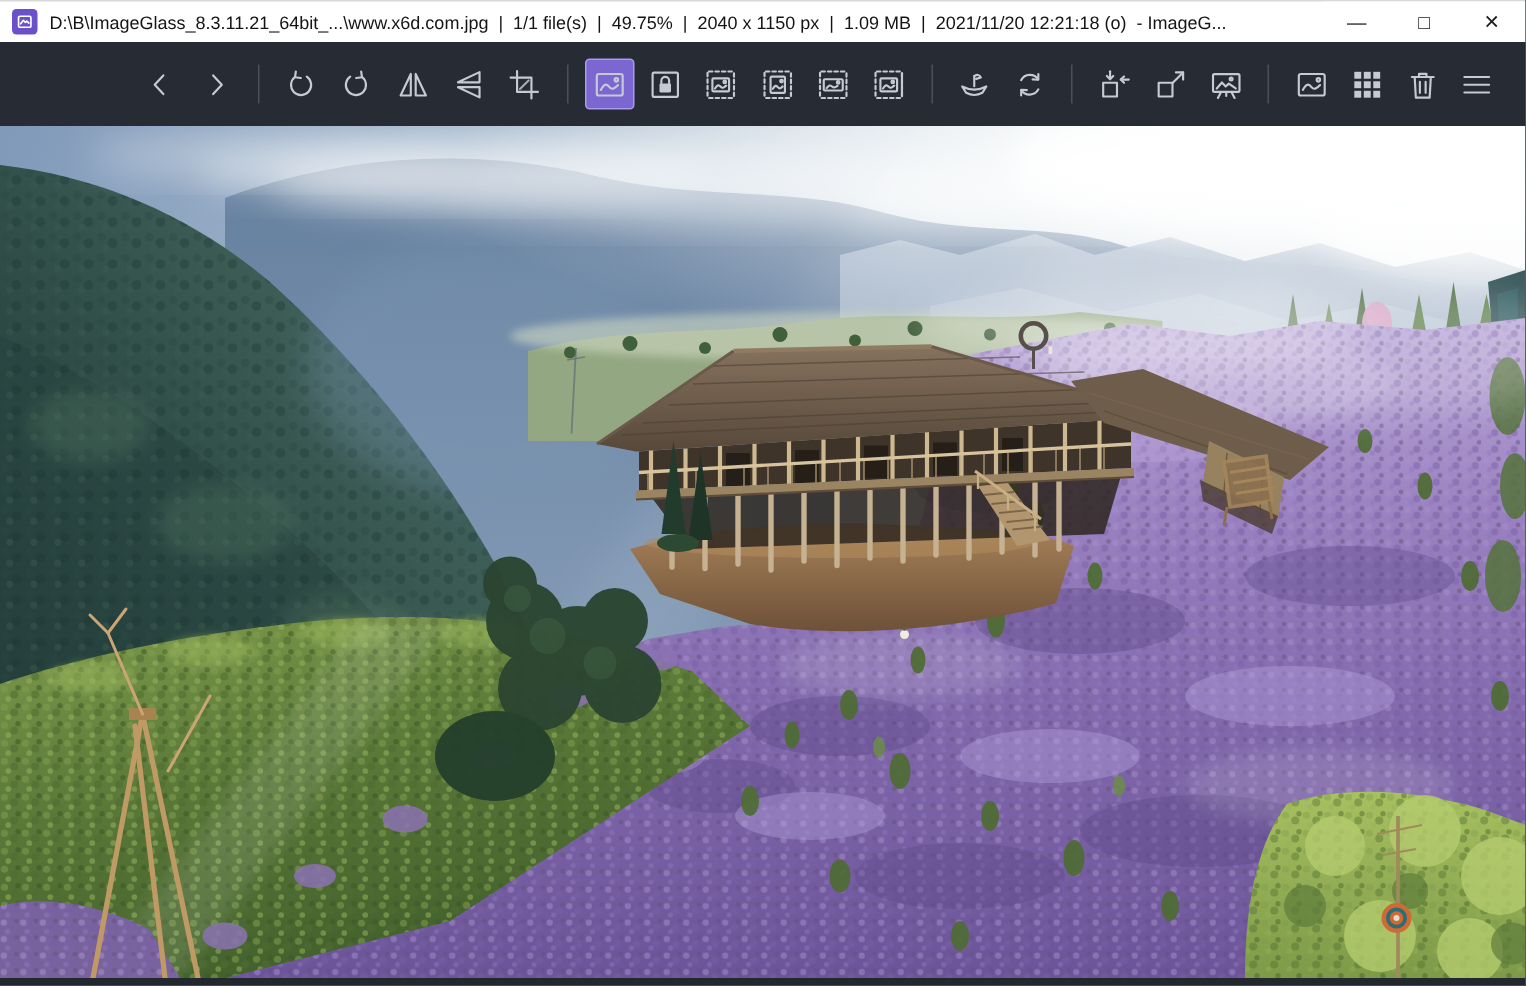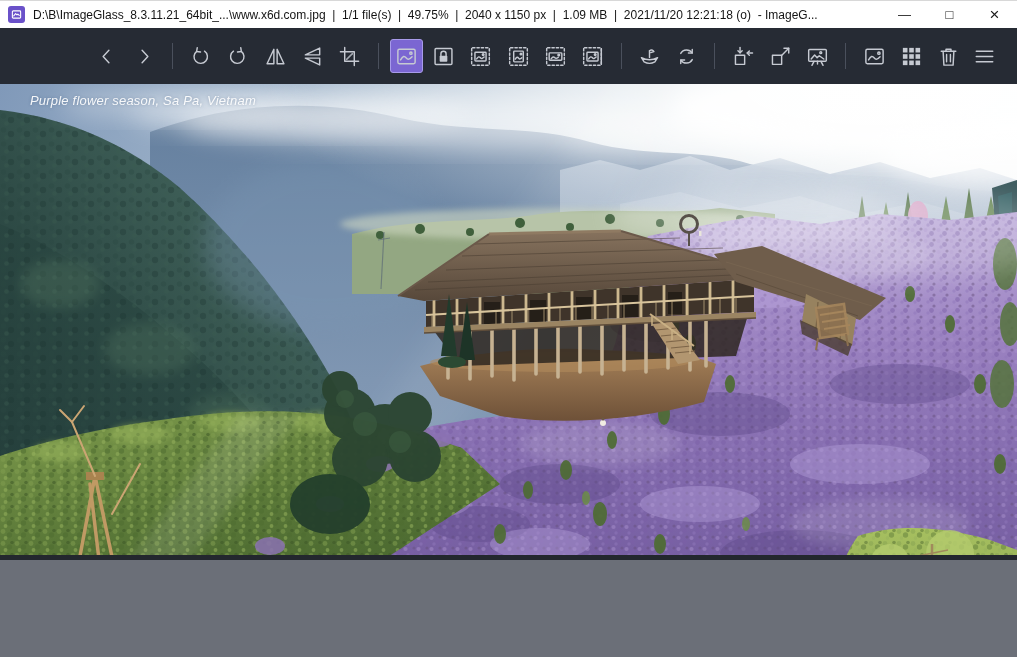--- a/index.html
+++ b/index.html
@@ -1,16 +1,16 @@
 <!DOCTYPE html>
 <html><head>
 <meta charset="utf-8">
 <style>
   html,body{margin:0;padding:0;background:#6b6f78;}
-  .window{position:relative;width:1017px;height:560px;overflow:hidden;
+  .window{position:relative;width:1017px;height:657px;overflow:hidden;
           font-family:"Liberation Sans",sans-serif;background:#262b34;}
   
   .titlebar{position:absolute;top:0;left:0;width:100%;height:28px;background:#ffffff;
             display:flex;align-items:center;box-sizing:border-box;border-top:1px solid #d8d8d8;}
   .app-icon{width:17px;height:17px;margin-left:8px;border-radius:3px;background:#6a51c9;
             display:flex;align-items:center;justify-content:center;flex:0 0 auto;}
   .title-text{margin-left:8px;font-size:12px;color:#141414;white-space:pre;overflow:hidden;
               text-overflow:clip;flex:1 1 auto;}
   .win-controls{display:flex;height:100%;flex:0 0 auto;}
   .win-btn{width:45px;height:100%;display:flex;align-items:center;justify-content:center;
@@ -641,17 +641,16 @@
           <path d="M90,400 L110,568"></path>
       </g>
       <rect x="86" y="388" width="18" height="8" fill="#a9834f"></rect>
       <g stroke="#cba573" stroke-width="2" stroke-linecap="round">
         <path d="M95,392 L72,338"></path>
           <path d="M72,338 L60,326"></path>
           <path d="M72,338 L84,322"></path>
         <path d="M112,430 L140,380"></path>
       </g>
     </svg>
-    <div class="caption">Purple flower season, Sa Pa, Vietnam</div>
   </div>
 
   <div class="bottom-strip"></div>
 </div>
 
 </body></html>

